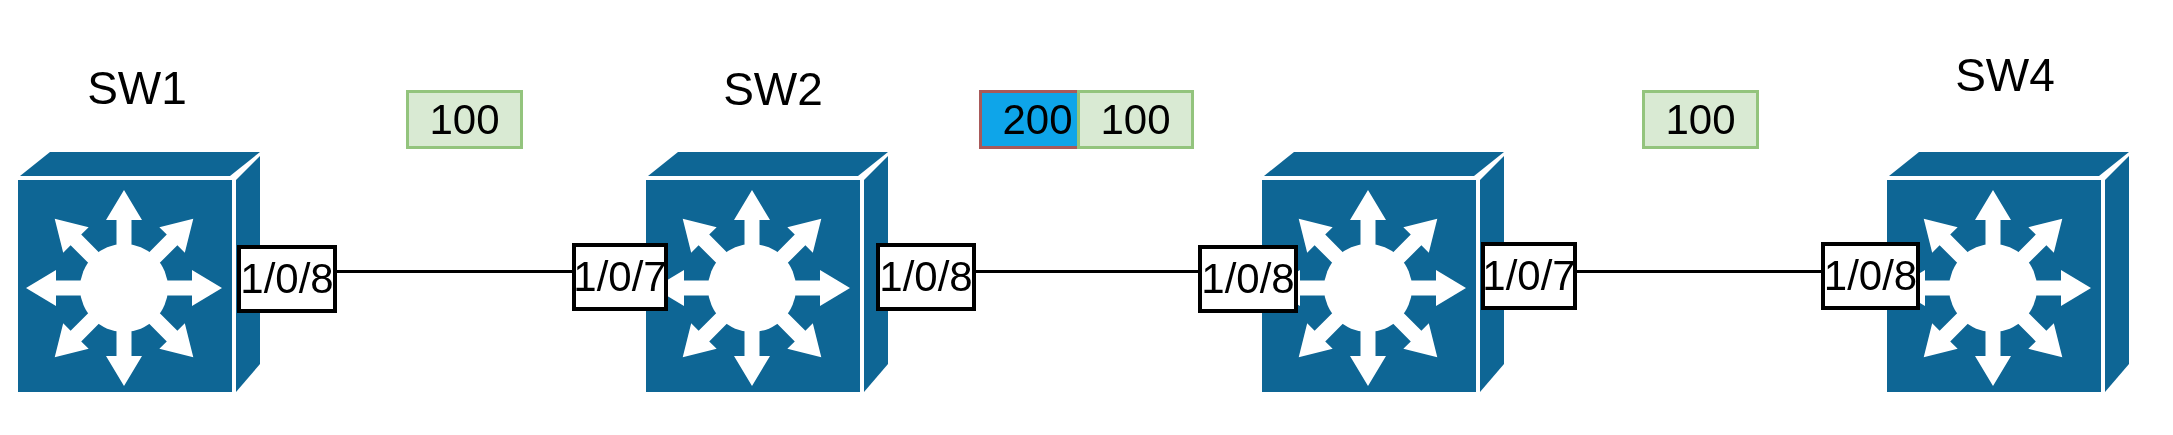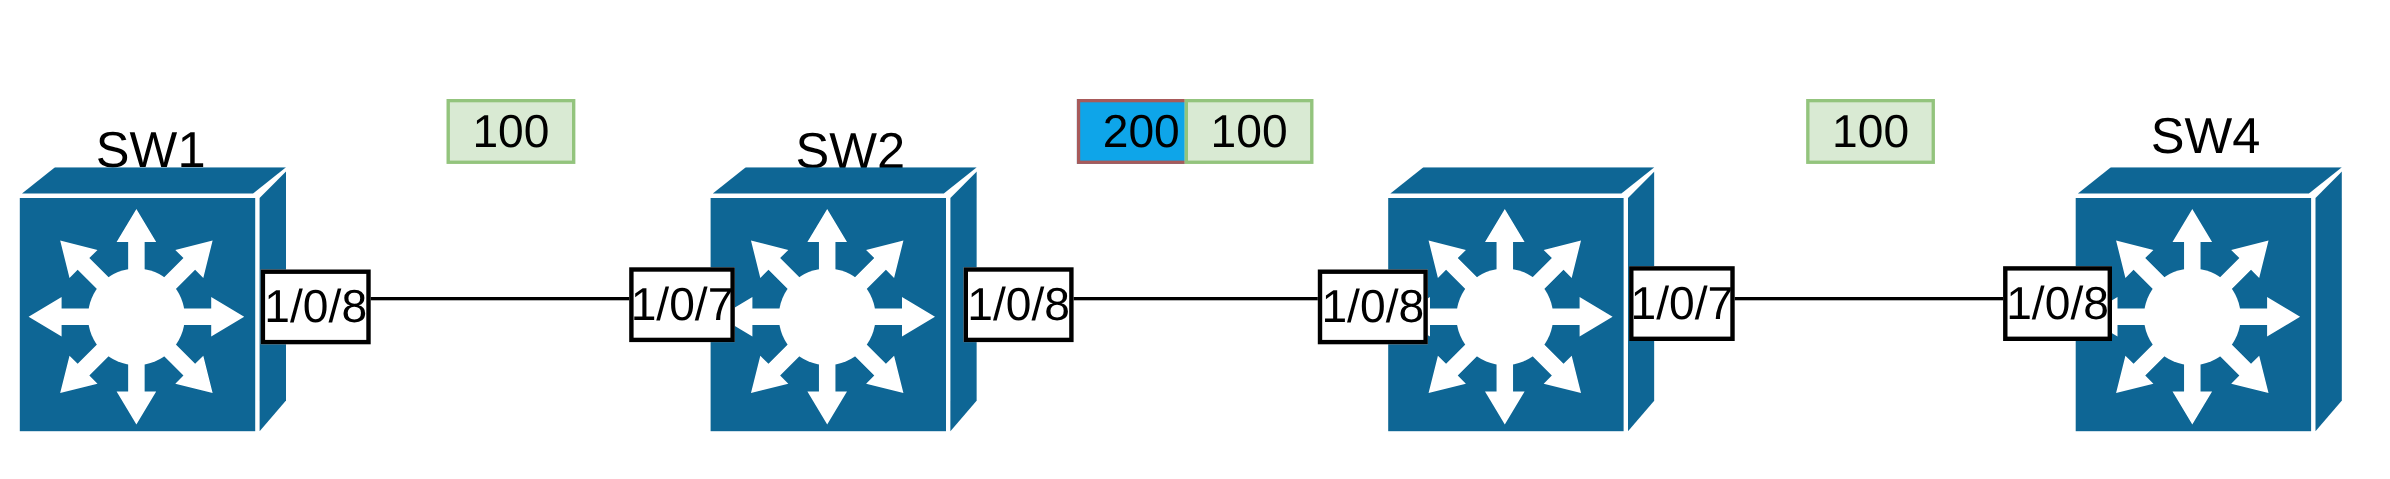--- a/index.html
+++ b/index.html
@@ -17,21 +17,20 @@
   .switch-node { position: absolute; width: 244px; height: 242px; z-index: 2; }
   .switch-node svg { display: block; width: 100%; height: 100%; }
   .switch-label {
     position: absolute;
     transform: translateX(-50%);
     font-size: 46px;
     line-height: 46px;
     color: #000000;
     white-space: nowrap;
     z-index: 2;
-    margin-top: 48px;
   }
   .link-line {
     position: absolute;
     height: 3px;
     z-index: 1;
   }
   .port-box {
     position: absolute;
     height: 68px;
     box-sizing: border-box;

